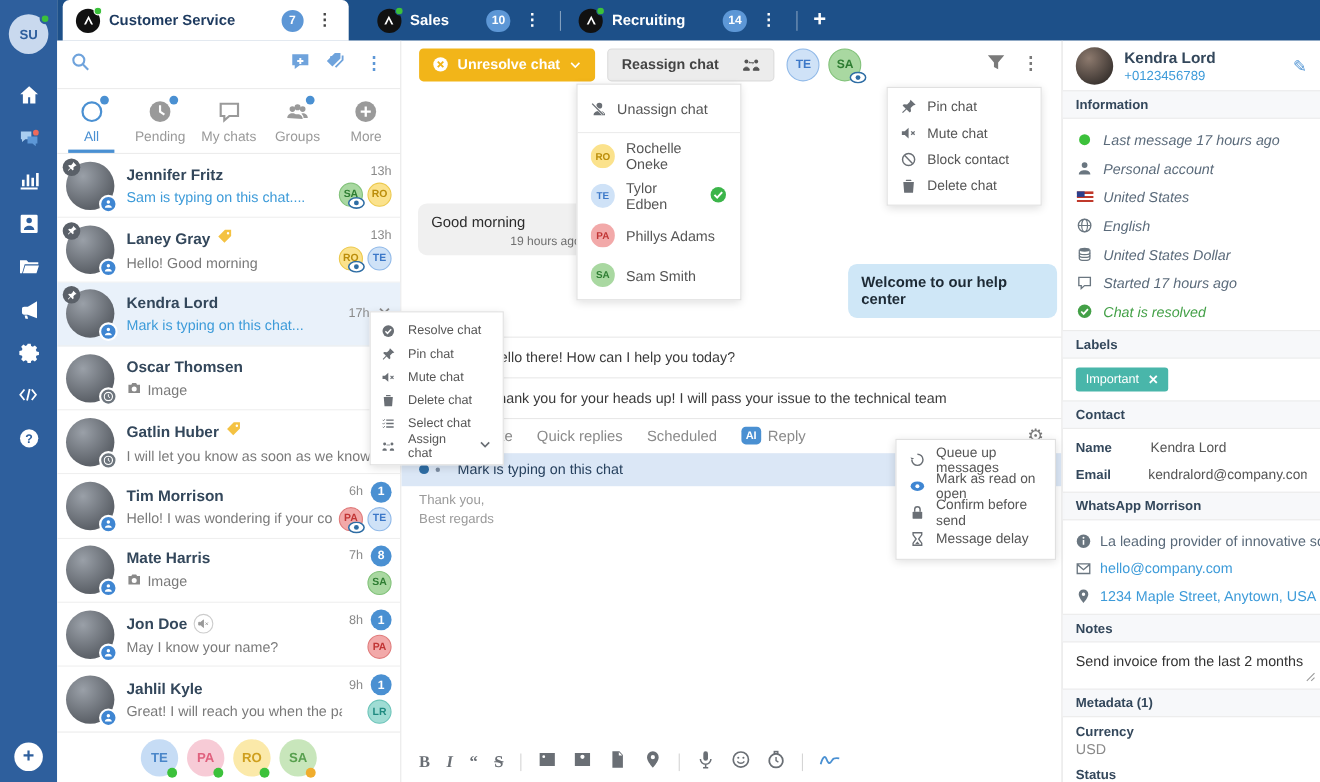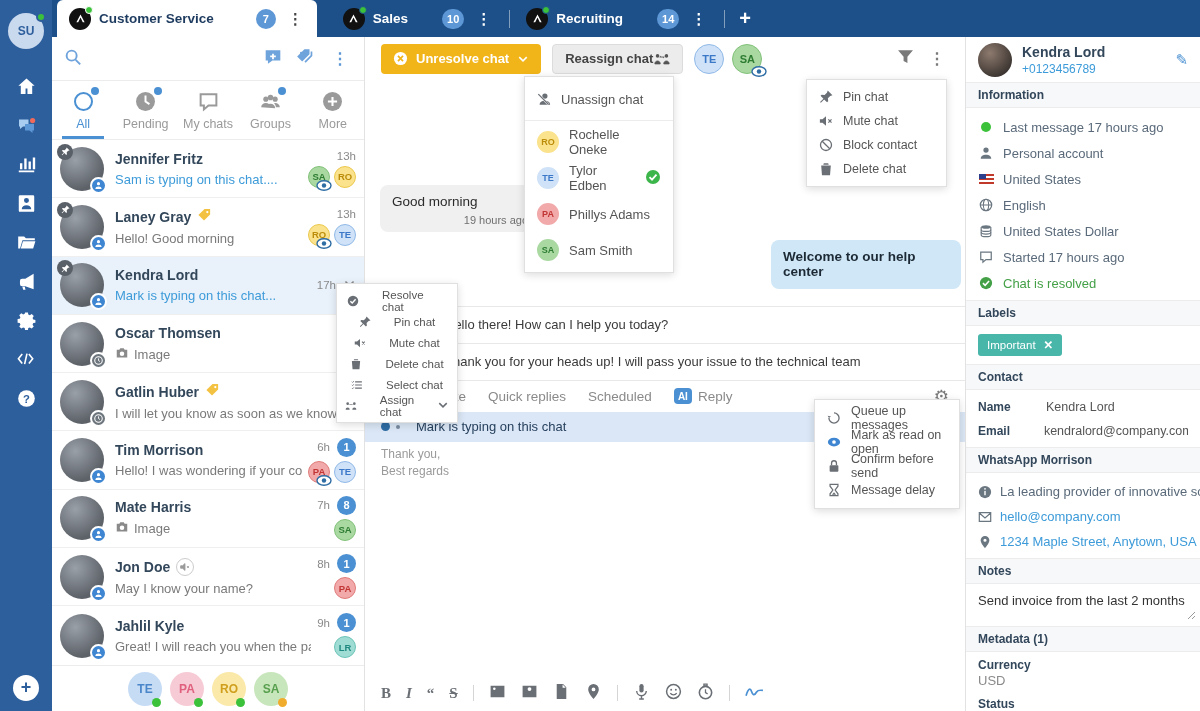--- a/index.html
+++ b/index.html
@@ -81,21 +81,21 @@
   .pchip .pdot { position:absolute; right:1px; bottom:-1px; width:9px; height:9px; border-radius:50%; }
   .p-TE { background:#c6dcf5; color:#4a86c9; } .p-PA { background:#f7cbd6; color:#e0617e; }
   .p-RO { background:#fbe9a9; color:#cf9f1d; } .p-SA { background:#c8e6bb; color:#58a04f; }
   .pdot.on { background:#3cc13b; } .pdot.idle { background:#f0ad2d; }
 
   
   #chatmain { position:absolute; left:365px; top:37px; width:600px; height:674px; display:flex; flex-direction:column; background:#fff; }
   .ct-toolbar { height:43px; display:flex; align-items:center; padding:0 16px; gap:11px; }
   .btn-yellow { height:30px; background:#f2b519; border-radius:4px; color:#fff; font-size:13px; font-weight:700; display:flex; align-items:center; gap:8px; padding:0 12px; cursor:pointer; }
   .btn-yellow svg { width:15px; height:15px; }
-  .btn-gray { height:30px; background:#ececec; border:1px solid #dcdcdc; border-radius:4px; color:#444; font-size:13px; font-weight:700; display:flex; align-items:center; gap:1px; padding:0 12px; cursor:pointer; }
+  .btn-gray { height:30px; background:#ececec; border:1px solid #dcdcdc; border-radius:4px; color:#444; font-size:13px; font-weight:700; display:flex; align-items:center; gap:22px; padding:0 12px; cursor:pointer; }
   .btn-gray svg { width:16px; height:16px; fill:#555; }
   .tchip { position:relative; width:30px; height:30px; border-radius:50%; font-size:11px; font-weight:bold; display:flex; align-items:center; justify-content:center; }
   .msgs { position:relative; flex:1; overflow:hidden; }
   .bub { position:absolute; border-radius:8px; font-size:13.5px; color:#2b2b2b; padding:9px 12px 6px; }
   .bub .btime { text-align:right; font-size:11px; color:#6f6f6f; margin-top:5px; }
   .bub.in { background:#f0f0f0; }
   .bub.out { background:#cfe7f7; }
   .bub .btitle { font-weight:700; margin-bottom:4px; color:#1d2a35; }
   .qr-row { height:37px; border-top:1px solid #e8e8e8; display:flex; align-items:center; padding:0 16px; gap:26px; font-size:13px; }
   .qr-key { font-weight:700; color:#222; width:38px; }
@@ -158,21 +158,21 @@
   #reassign-menu { left:524px; top:76px; width:150px; padding:4px 0; }
   #reassign-menu .mitem { height:36px; font-size:13px; }
   #reassign-menu .agent { height:36px; }
   #reassign-menu .mdiv { border-top:1px solid #ececec; margin:3px 0; }
   .agchip { width:22px; height:22px; border-radius:50%; font-size:9px; font-weight:bold; display:flex; align-items:center; justify-content:center; border:1px solid transparent; flex:0 0 auto; }
   .agcheck { margin-left:auto; }
   .agcheck svg { width:16px; height:16px; fill:#3cb54a; }
   #chatopts-menu { left:806px; top:79px; width:141px; padding:5px 0; }
   #chatopts-menu .mitem { height:24px; }
   #rowmenu { left:336px; top:283px; width:122px; padding:6px 0; }
-  #rowmenu .mitem { height:21px; padding:0 10px; gap:23px; font-size:11.5px;justify-content:center; }
+  #rowmenu .mitem { height:21px; padding:0 10px; gap:12px; font-size:11.5px; }
   #rowmenu .mitem svg { width:12px; height:12px; }
   #rowmenu .mchev { margin-left:auto; }
   #sendopts-menu { left:814px; top:399px; width:146px; padding:6px 0; }
   #sendopts-menu .mitem { height:24px; font-size:12.5px; }
   .eyeblue svg { fill:#3f86d2 !important; }
 </style>
 </head>
 <body>
 
 <div id="app">
@@ -778,21 +778,21 @@
     <div class="cp-head">
       <div class="cp-av"></div>
       <div>
         <div class="cp-name">Kendra Lord</div>
         <div class="cp-phone">+0123456789</div>
       </div>
       <span class="cp-edit">✎</span>
     </div>
 
     <div class="band">Information</div>
-    <div style="padding:6px 0 4px;">
+    <div style="padding:6px 0 4px;font-style:italic;">
       <div class="irow">
           <span class="iic">
             <span class="gdot"></span>
           </span>
           <span>Last message 17 hours ago</span>
         </div>
       <div class="irow">
           <span class="iic">
             <svg viewBox="0 0 16 16">
               <path d="M8 7.6a3 3 0 1 0 0-6 3 3 0 0 0 0 6zM2 14.5c0-3 2.7-4.4 6-4.4s6 1.4 6 4.4z"></path>

